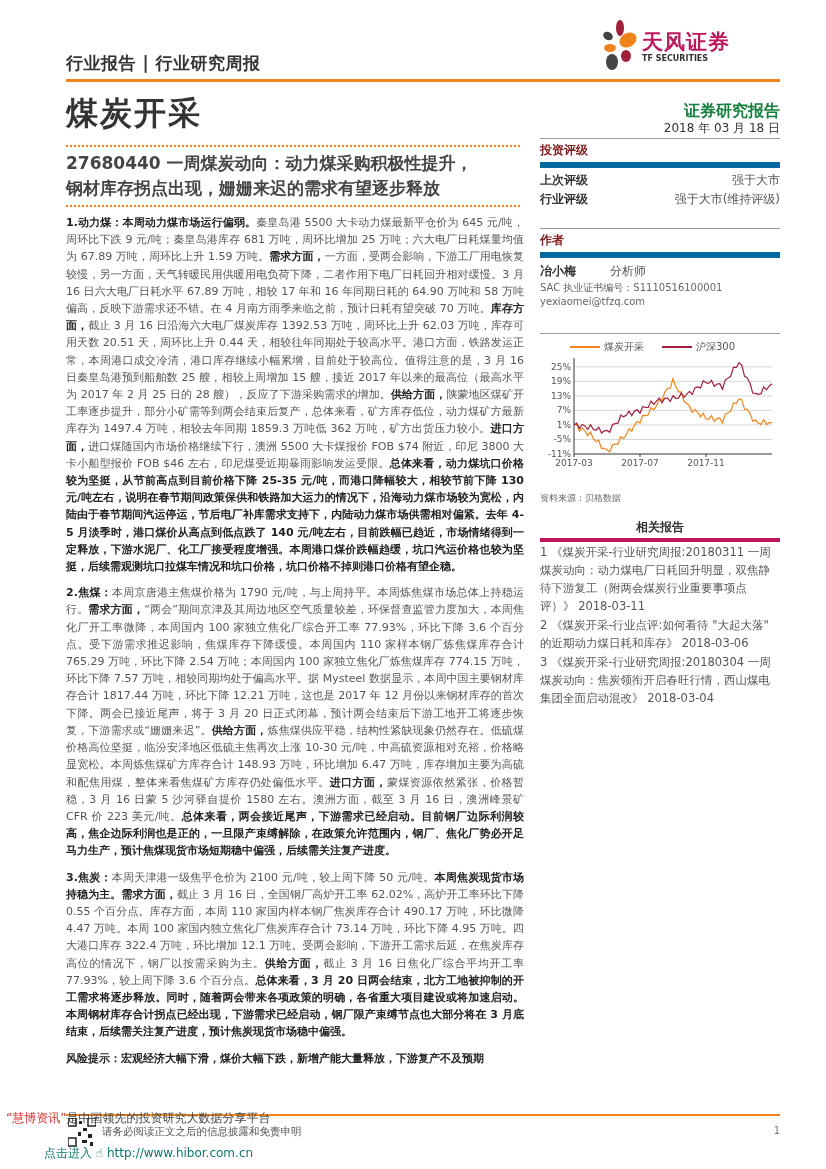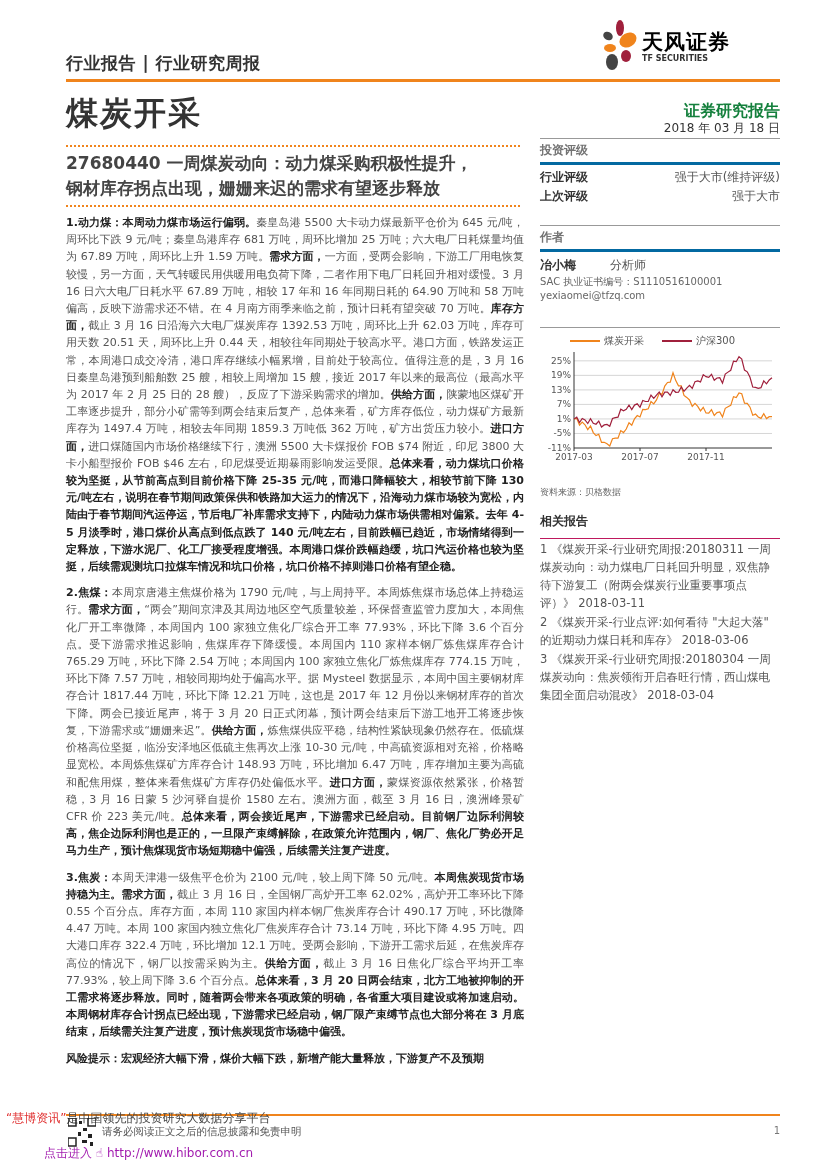--- a/index.html
+++ b/index.html
@@ -2,59 +2,59 @@
 <html><head>
 <meta charset="utf-8">
 <style>
   * { box-sizing: border-box; margin: 0; padding: 0; }
   html, body { width: 826px; height: 1169px; background: #ffffff; overflow: hidden; }
   body { position: relative; font-family: "DejaVu Sans", "Liberation Sans", sans-serif; color: #555; }
 
   .header-sub { position: absolute; left: 66px; top: 52px; font-size: 17px; font-weight: bold; color: #333; letter-spacing: 0.5px; }
   .logo { position: absolute; left: 600px; top: 20px; width: 180px; height: 52px; }
   .logo svg { position: absolute; left: 0; top: 0; }
-  .logo-cn { position: absolute; left: 42px; top: 8px; font-size: 21px; color: #000000; font-weight: bold; letter-spacing: 1px; }
+  .logo-cn { position: absolute; left: 42px; top: 8px; font-size: 21px; color: #be185d; font-weight: bold; letter-spacing: 1px; }
   .logo-en { position: absolute; left: 42px; top: 34px; font-size: 8px; color: #333; font-weight: bold; }
   .orange-rule { position: absolute; left: 66px; top: 79px; width: 714px; height: 3px; background: #f0841c; }
 
   .sector { position: absolute; left: 66px; top: 92px; font-size: 32px; color: #333; font-weight: bold; letter-spacing: 2px; }
   .report-type { position: absolute; right: 46px; top: 101px; font-size: 16px; font-weight: bold; color: #15803d; }
   .report-date { position: absolute; right: 46px; top: 120px; font-size: 12px; color: #333; text-align: right; }
 
   .title-box { position: absolute; left: 66px; top: 145px; width: 454px; border-top: 2px dotted #f0841c; border-bottom: 2px dotted #f0841c; padding: 4px 0 4px 0; }
   .title-line { font-size: 17px; font-weight: bold; color: #444; line-height: 25px; white-space: nowrap; }
 
   .body { position: absolute; left: 66px; top: 214px; width: 458px; font-size: 11px; line-height: 17.2px; color: #555; text-align: justify; }
   .body p { margin-bottom: 9px; }
   .body b { color: #222; }
 
   .sidebar { position: absolute; left: 540px; top: 138px; width: 240px; }
   .sb-rule { border-top: 1px solid #999; }
-  .sb-head { font-size: 12px; font-weight: bold; color: #737373; padding: 3px 0; border-bottom: 3px solid #0369a1; }
+  .sb-head { font-size: 12px; font-weight: bold; color: #7f1d1d; padding: 3px 0; border-bottom: 6px solid #0369a1; }
   .sb-row { display: flex; justify-content: space-between; font-size: 12px; color: #555; line-height: 19px; }
   .sb-row .k { font-weight: bold; color: #333; }
   .author-row { display: flex; font-size: 12px; line-height: 19px; margin-top: 4px; }
   .author-name { font-weight: bold; color: #333; width: 70px; }
   .small { font-size: 10px; color: #666; line-height: 14px; }
 
   .chart-title { font-size: 12px; font-weight: bold; color: #333; padding: 4px 0 2px; }
   .legend { display: flex; gap: 18px; font-size: 10px; color: #555; margin: 6px 0 0 30px; align-items: center; }
   .legend .sw { display: inline-block; width: 30px; height: 2px; vertical-align: middle; margin-right: 4px; }
   .source { font-size: 9px; color: #666; margin-top: 4px; }
 
-  .related-title { font-size: 12px; font-weight: bold; color: #333; border-bottom: 1px solid #be185d; padding-bottom: 8px; margin-top: 14px; }
+  .related-title { font-size: 12px; font-weight: bold; color: #333; border-bottom: 4px solid #be185d; padding-bottom: 2px; margin-top: 14px; text-align: center; }
   .related-item { font-size: 11.5px; color: #555; line-height: 18px; margin-top: 1px; }
 
   .footer-rule { position: absolute; left: 66px; top: 1114px; width: 714px; height: 2px; background: #f0841c; }
   .footer-watermark { position: absolute; left: 6px; top: 1110px; font-size: 12px; color: #444; white-space: nowrap; }
   .footer-watermark .red { color: #e03030; }
   .footer-disclaimer { position: absolute; left: 102px; top: 1125px; font-size: 10.5px; color: #555; }
   .footer-page { position: absolute; right: 46px; top: 1125px; font-size: 10px; color: #777; }
   .qr { position: absolute; left: 68px; top: 1118px; width: 28px; height: 40px; }
-  .footer-link { position: absolute; left: 44px; top: 1145px; font-size: 12px; color: #a21caf; }
+  .footer-link { position: absolute; left: 44px; top: 1145px; font-size: 12px; color: #0f766e; }
 </style>
 </head>
 <body>
 
 <div class="header-sub">行业报告 | 行业研究周报</div>
 
 <div class="logo">
   <svg width="40" height="52" viewBox="0 0 40 52">
     <ellipse cx="20" cy="8" rx="4" ry="8" fill="#a0203c"></ellipse>
     <ellipse cx="8" cy="16" rx="5" ry="4" fill="#444" transform="rotate(30 8 16)"></ellipse>
@@ -82,26 +82,26 @@
   <p><b>2.焦煤：</b><span>本周京唐港主焦煤价格为 1790 元/吨，与上周持平。本周炼焦煤市场总体上持稳运行。</span><b>需求方面，</b><span>“两会”期间京津及其周边地区空气质量较差，环保督查监管力度加大，本周焦化厂开工率微降，本周国内 100 家独立焦化厂综合开工率 77.93%，环比下降 3.6 个百分点。受下游需求推迟影响，焦煤库存下降缓慢。本周国内 110 家样本钢厂炼焦煤库存合计 765.29 万吨，环比下降 2.54 万吨；本周国内 100 家独立焦化厂炼焦煤库存 774.15 万吨，环比下降 7.57 万吨，相较同期均处于偏高水平。据 Mysteel 数据显示，本周中国主要钢材库存合计 1817.44 万吨，环比下降 12.21 万吨，这也是 2017 年 12 月份以来钢材库存的首次下降。两会已接近尾声，将于 3 月 20 日正式闭幕，预计两会结束后下游工地开工将逐步恢复，下游需求或“姗姗来迟”。</span><b>供给方面，</b><span>炼焦煤供应平稳，结构性紧缺现象仍然存在。低硫煤价格高位坚挺，临汾安泽地区低硫主焦再次上涨 10-30 元/吨，中高硫资源相对充裕，价格略显宽松。本周炼焦煤矿方库存合计 148.93 万吨，环比增加 6.47 万吨，库存增加主要为高硫和配焦用煤，整体来看焦煤矿方库存仍处偏低水平。</span><b>进口方面，</b><span>蒙煤资源依然紧张，价格暂稳，3 月 16 日蒙 5 沙河驿自提价 1580 左右。澳洲方面，截至 3 月 16 日，澳洲峰景矿 CFR 价 223 美元/吨。</span><b>总体来看，两会接近尾声，下游需求已经启动。目前钢厂边际利润较高，焦企边际利润也是正的，一旦限产束缚解除，在政策允许范围内，钢厂、焦化厂势必开足马力生产，预计焦煤现货市场短期稳中偏强，后续需关注复产进度。</b></p>
   <p><b>3.焦炭：</b><span>本周天津港一级焦平仓价为 2100 元/吨，较上周下降 50 元/吨。</span><b>本周焦炭现货市场持稳为主。需求方面，</b><span>截止 3 月 16 日，全国钢厂高炉开工率 62.02%，高炉开工率环比下降 0.55 个百分点。库存方面，本周 110 家国内样本钢厂焦炭库存合计 490.17 万吨，环比微降 4.47 万吨。本周 100 家国内独立焦化厂焦炭库存合计 73.14 万吨，环比下降 4.95 万吨。四大港口库存 322.4 万吨，环比增加 12.1 万吨。受两会影响，下游开工需求后延，在焦炭库存高位的情况下，钢厂以按需采购为主。</span><b>供给方面，</b><span>截止 3 月 16 日焦化厂综合平均开工率 77.93%，较上周下降 3.6 个百分点。</span><b>总体来看，3 月 20 日两会结束，北方工地被抑制的开工需求将逐步释放。同时，随着两会带来各项政策的明确，各省重大项目建设或将加速启动。本周钢材库存合计拐点已经出现，下游需求已经启动，钢厂限产束缚节点也大部分将在 3 月底结束，后续需关注复产进度，预计焦炭现货市场稳中偏强。</b></p>
   <p><b>风险提示：宏观经济大幅下滑，煤价大幅下跌，新增产能大量释放，下游复产不及预期</b></p>
 </div>
 
 <div class="sidebar">
   <div class="sb-rule"></div>
   <div class="sb-head">投资评级</div>
   <div style="padding-top:3px;">
     <div class="sb-row">
+      <span class="k">上次评级</span>
+      <span>强于大市</span>
+    </div>
+    <div class="sb-row">
       <span class="k">行业评级</span>
       <span>强于大市(维持评级)</span>
-    </div>
-    <div class="sb-row">
-      <span class="k">上次评级</span>
-      <span>强于大市</span>
     </div>
   </div>
 
   <div class="sb-rule" style="margin-top:19px;"></div>
   <div class="sb-head">作者</div>
   <div class="author-row">
     <span class="author-name">冶小梅</span>
     <span style="color:#555;">分析师</span>
   </div>
   <div class="small">SAC 执业证书编号：S1110516100001</div>

